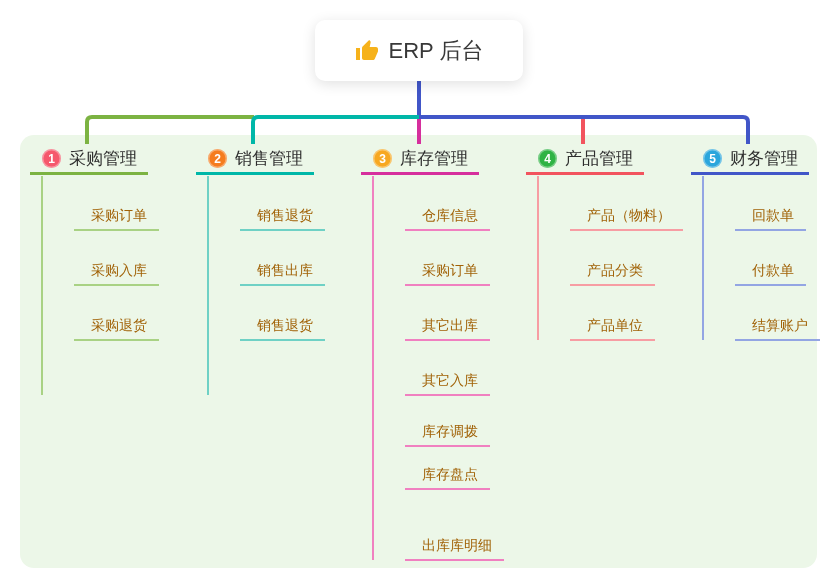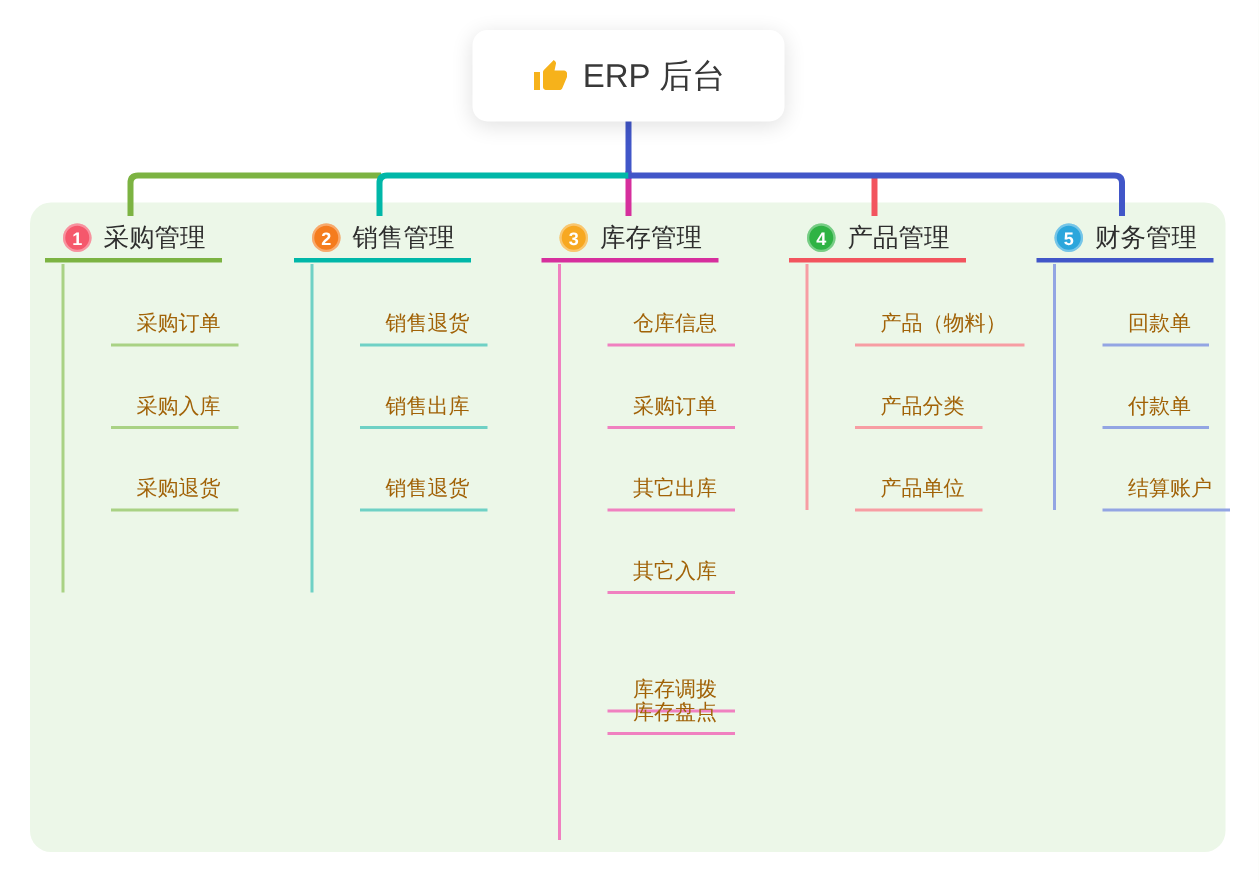--- a/index.html
+++ b/index.html
@@ -41,21 +41,21 @@
 
   .vline{position:absolute;left:11px;top:176px;width:2px;background:var(--lite);}
   .branch-1 .vline{height:219px;}
   .branch-2 .vline{height:219px;}
   .branch-3 .vline{height:384px;}
   .branch-4 .vline{height:164px;}
   .branch-5 .vline{height:164px;}
 
   .child{position:absolute;left:11px;height:20px;box-sizing:content-box;display:flex;align-items:flex-end;
     padding:0 12px 4px 17px;border-bottom:2px solid var(--lite);font-size:14px;color:#a16207;white-space:nowrap;margin-left:33px;}
-  .r0{top:205px}.r1{top:260px}.r2{top:315px}.r3{top:370px}.r4{top:449px}.r5{top:464px}.r6{top:535px}
+  .r0{top:205px}.r1{top:260px}.r2{top:315px}.r3{top:370px}.r4{top:421px}.r5{top:464px}.r6{top:535px}
 </style>
 </head>
 <body>
 
 <div class="stage" style="--c1: #7cb342; --c2: #00b7a8; --c3: #d62f9d; --c4: #f2545e; --c5: #4156c8;">
 
   <div class="panel"></div>
 
   <svg class="connectors" width="839" height="588" viewBox="0 0 839 588">
     <path class="p-magenta" d="M419 114 V144"></path>
@@ -102,20 +102,21 @@
       <span class="badge">3</span>
       <span>库存管理</span>
     </div>
     <div class="vline"></div>
     <div class="child r0">仓库信息</div>
     <div class="child r1">采购订单</div>
     <div class="child r2">其它出库</div>
     <div class="child r3">其它入库</div>
     <div class="child r4">库存调拨</div>
     <div class="child r5">库存盘点</div>
+    <div class="child r6">出库库明细</div>
   </div>
 
   <div class="branch branch-4" style="--line: #f2545e; --lite: #f79da3; --badge: #2fb344;">
     <div class="branch-header">
       <span class="badge">4</span>
       <span>产品管理</span>
     </div>
     <div class="vline"></div>
     <div class="child r0">产品（物料）</div>
     <div class="child r1">产品分类</div>

